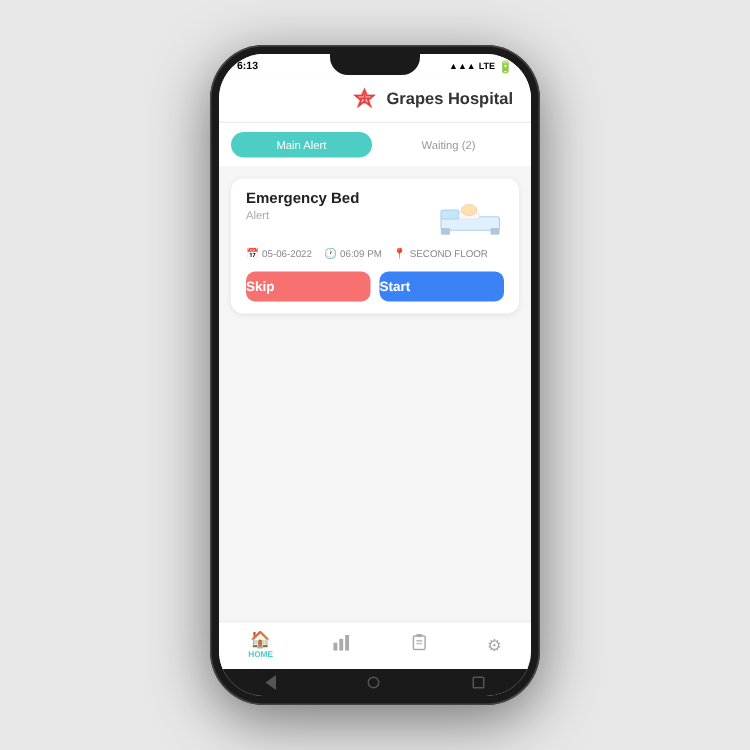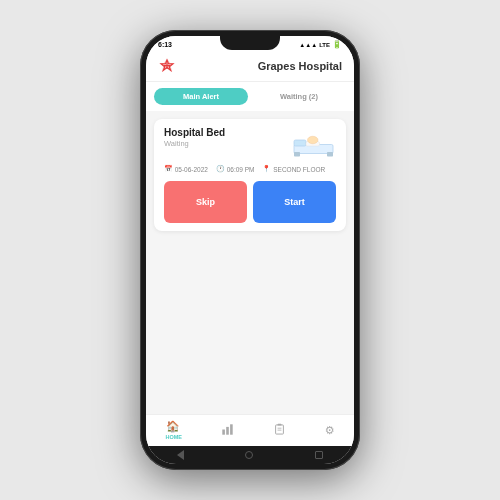--- a/index.html
+++ b/index.html
@@ -54,21 +54,21 @@
       background: #1a1a1a;
       border-radius: 0 0 12px 12px;
       z-index: 10;
     }
 
     
     .header {
       background: #fff;
       display: flex;
       align-items: center;
-      justify-content: space-between;
+      justify-content: flex-end;
       padding: 6px 12px 6px;
       gap: 6px;
       border-bottom: 1px solid #eee;
     }
     .logo-icon {
       width: 18px; height: 18px;
     }
     .header-title {
       font-size: 11px;
       font-weight: 700;
@@ -81,21 +81,21 @@
       display: flex;
       padding: 6px 8px;
       gap: 4px;
     }
     .tab {
       flex: 1;
       text-align: center;
       padding: 4px 4px;
       border-radius: 14px;
       font-size: 7.5px;
-      font-weight: 700;
+      font-weight: 400;
       cursor: pointer;
     }
     .tab.active {
       background: #4ECDC4;
       color: #fff;
     }
     .tab.inactive {
       background: transparent;
       color: #999;
     }
@@ -156,27 +156,27 @@
       color: #aaa;
     }
 
     
     .card-buttons {
       display: flex;
       gap: 6px;
     }
     .btn {
       flex: 1;
-      padding: 16px 0;
+      padding: 5px 0;
       border: none;
       border-radius: 6px;
       font-size: 9px;
       font-weight: 700;
       cursor: pointer;
-      text-align: center;
+      text-align: left;
     }
     .btn-skip {
       background: #f87171;
       color: #fff;
     }
     .btn-start {
       background: #3b82f6;
       color: #fff;
     }
 
@@ -258,22 +258,22 @@
       </div>
       <div class="tab inactive">
         <span>Waiting (2)</span>
       </div>
     </div>
 
     <div class="content">
       <div class="card">
         <div class="card-top">
           <div class="card-info">
-            <div class="card-title">Hospital Bed</div>
-            <div class="card-subtitle">Waiting</div>
+            <div class="card-title">Emergency Bed</div>
+            <div class="card-subtitle">Alert</div>
           </div>
 
           <svg class="bed-illustration" viewBox="0 0 60 40" fill="none">
             <rect x="4" y="22" width="52" height="12" rx="2" fill="#e0f0ff" stroke="#b0d0ee" stroke-width="1"></rect>
             <rect x="4" y="16" width="16" height="8" rx="2" fill="#c8e6fa" stroke="#b0d0ee" stroke-width="1"></rect>
             <rect x="4" y="32" width="8" height="6" rx="1" fill="#b0c8d8"></rect>
             <rect x="48" y="32" width="8" height="6" rx="1" fill="#b0c8d8"></rect>
             <rect x="20" y="18" width="18" height="6" rx="2" fill="#f8f8f8" stroke="#ddd" stroke-width="0.5"></rect>
             <ellipse cx="29" cy="16" rx="7" ry="5" fill="#ffe0b2" stroke="#f0c090" stroke-width="0.5"></ellipse>
           </svg>

